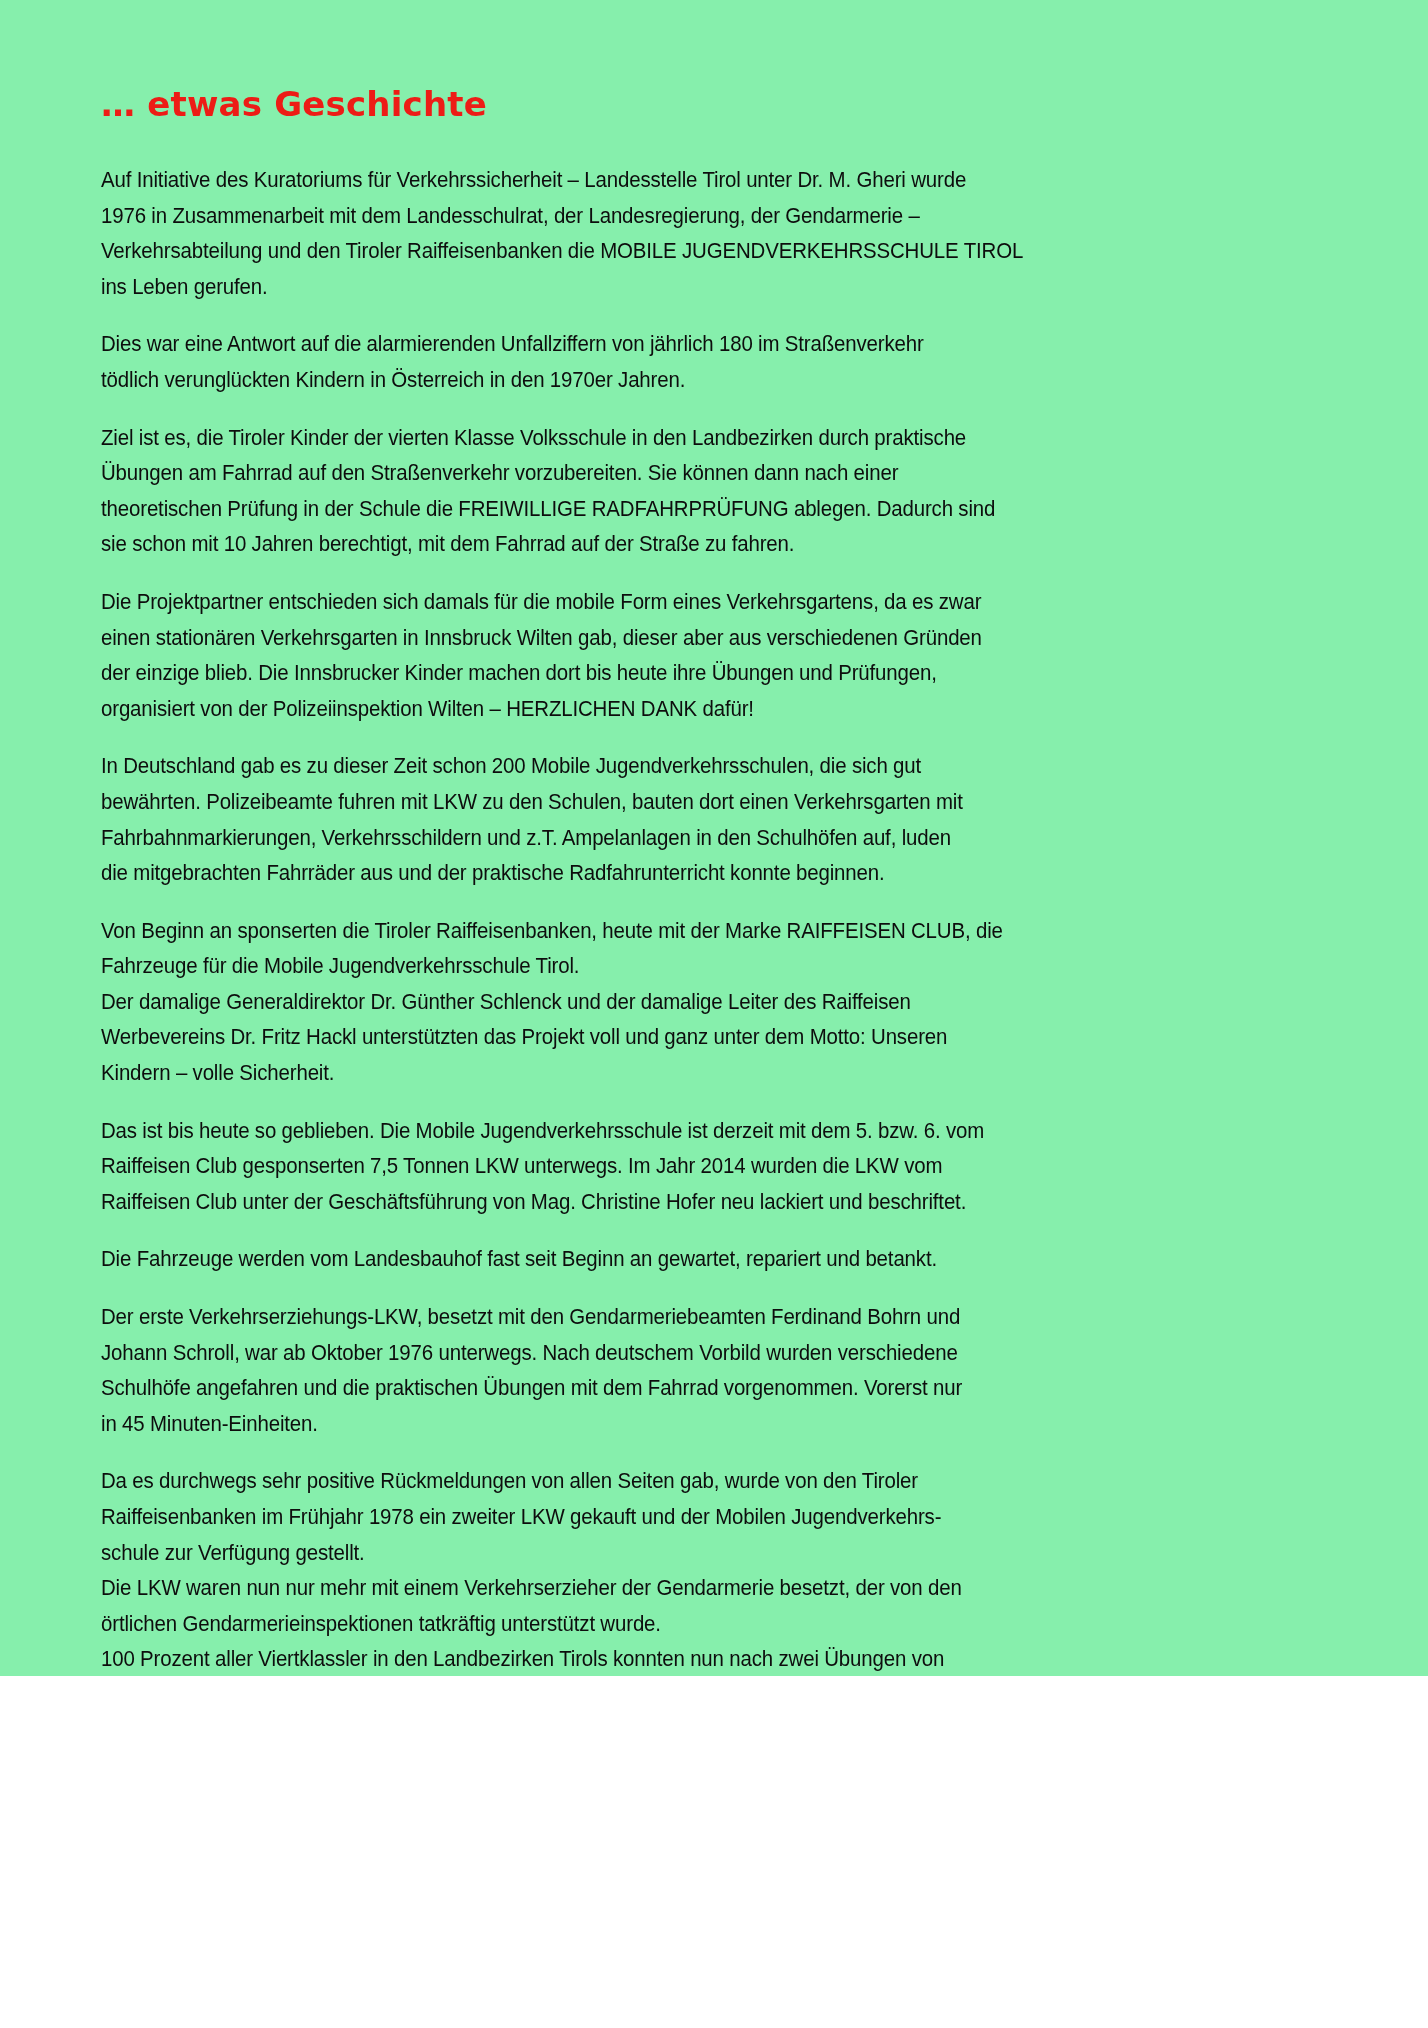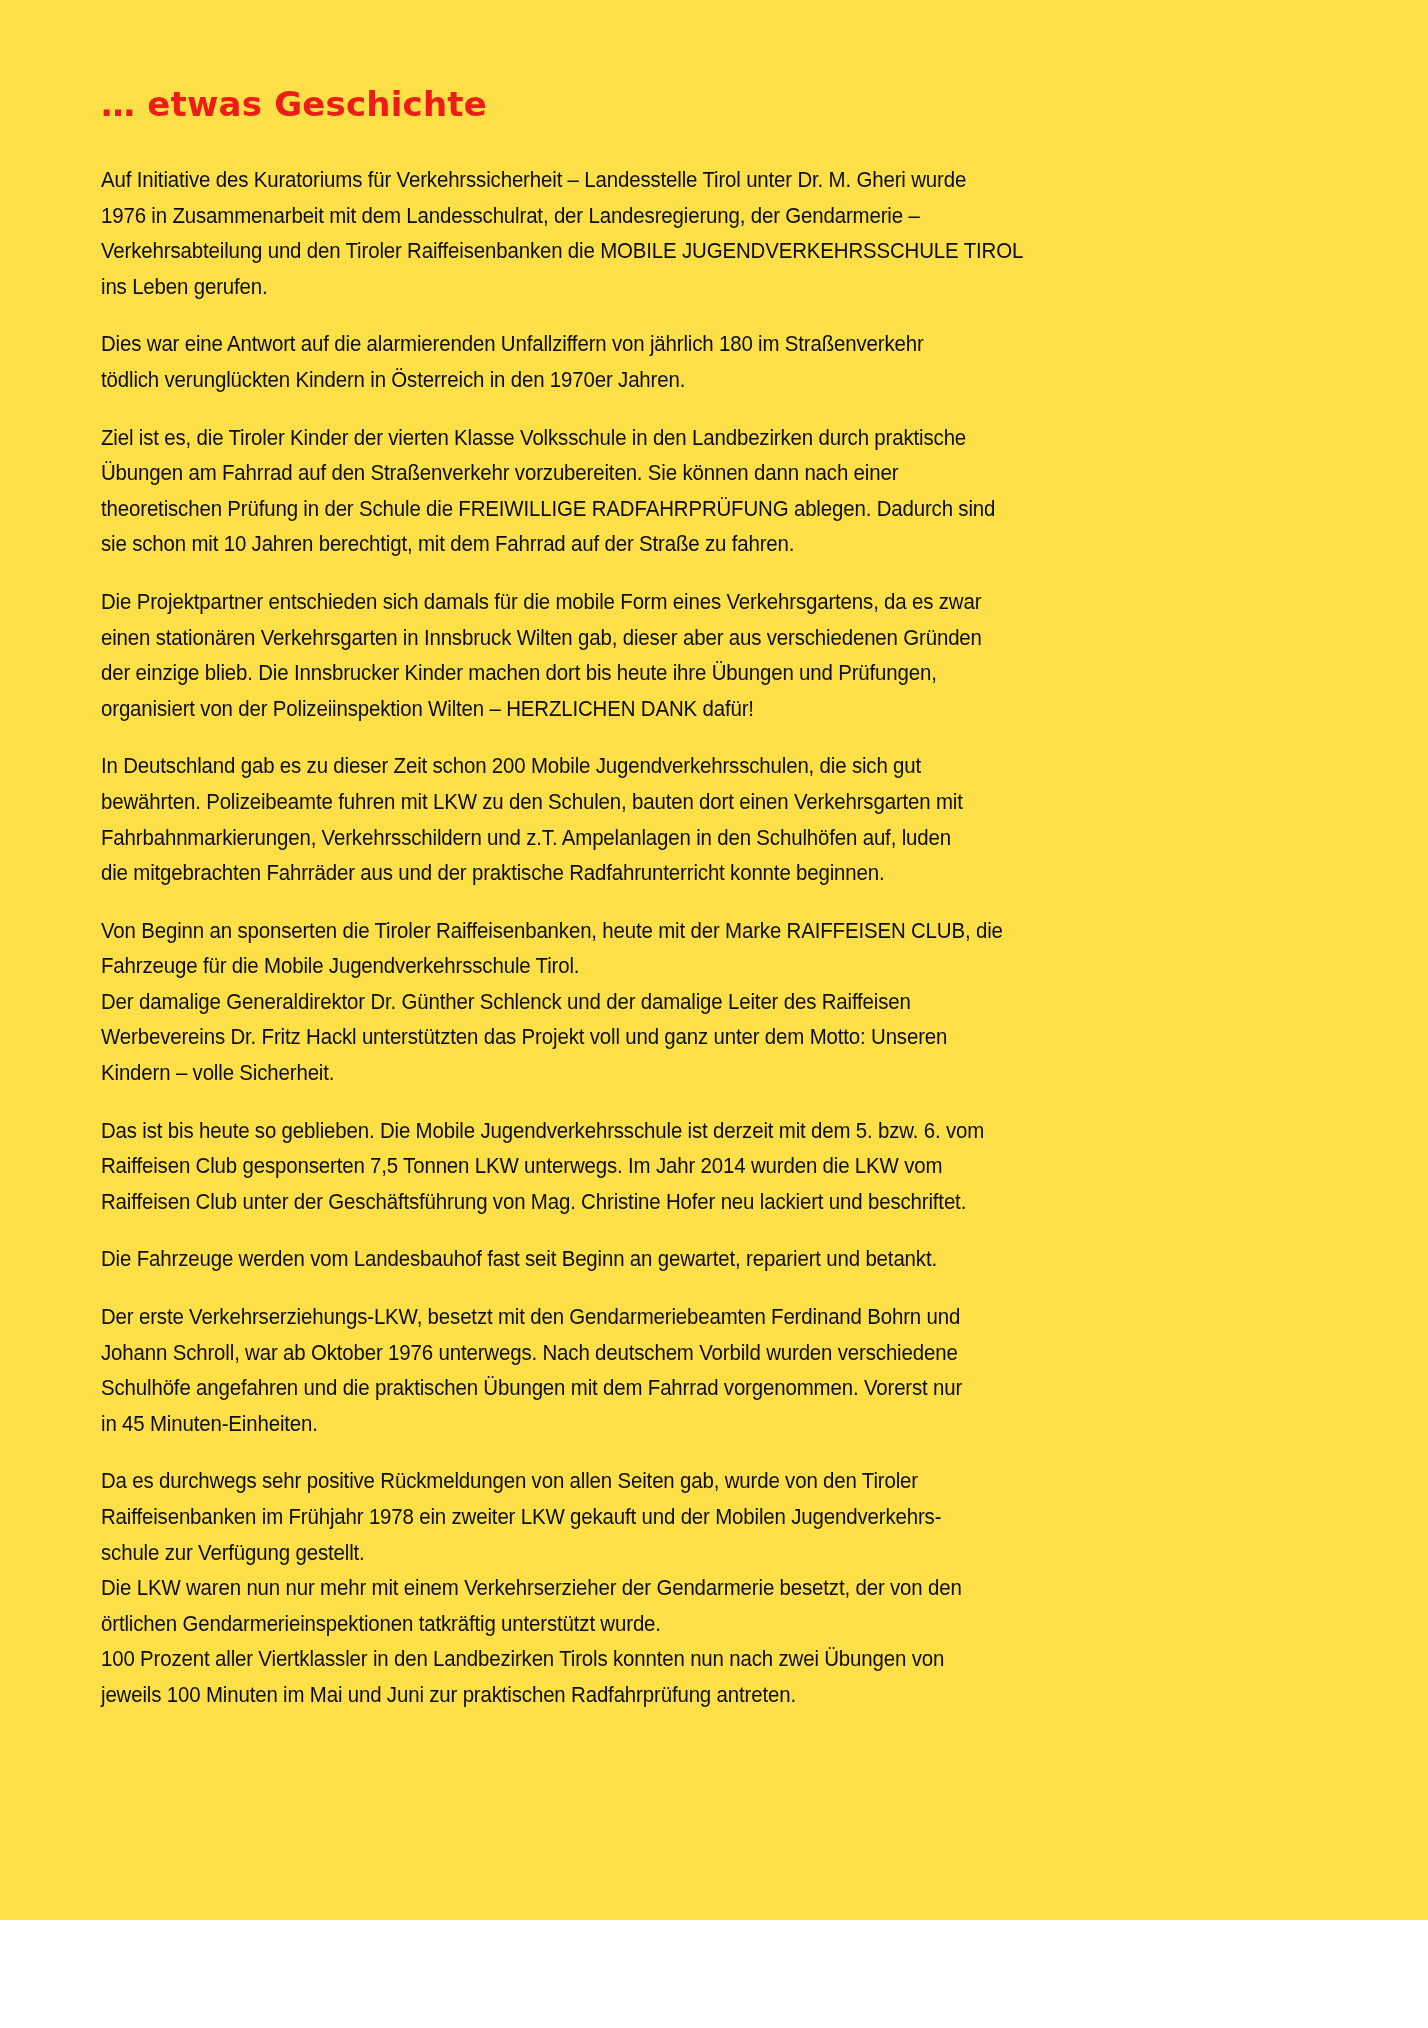--- a/index.html
+++ b/index.html
@@ -3,22 +3,22 @@
 <meta charset="utf-8">
 <style>
   html, body {
     margin: 0;
     padding: 0;
     background: #ffffff;
   }
   .page {
     position: relative;
     width: 1428px;
-    height: 1920px;
-    background: #fde047;
+    height: 1676px;
+    background: #86efac;
     box-sizing: border-box;
     padding: 0;
     overflow: hidden;
     font-family: "Liberation Sans", sans-serif;
   }
   .content {
     position: absolute;
     left: 101px;
     top: 82px;
     width: 905px;

